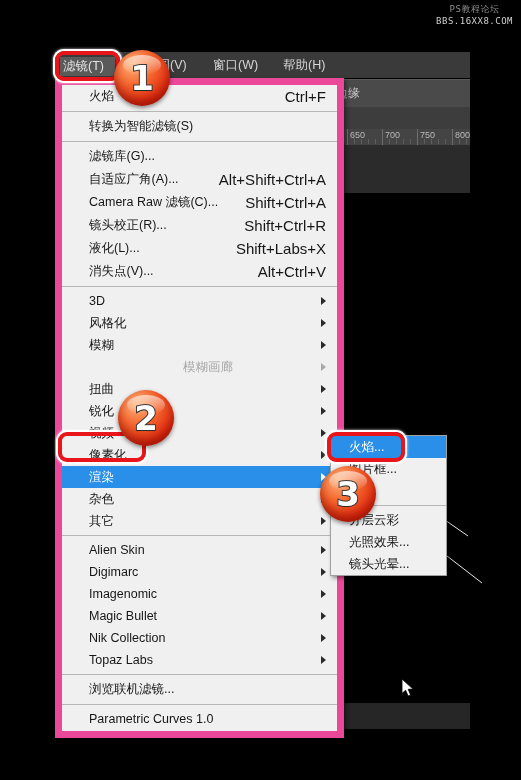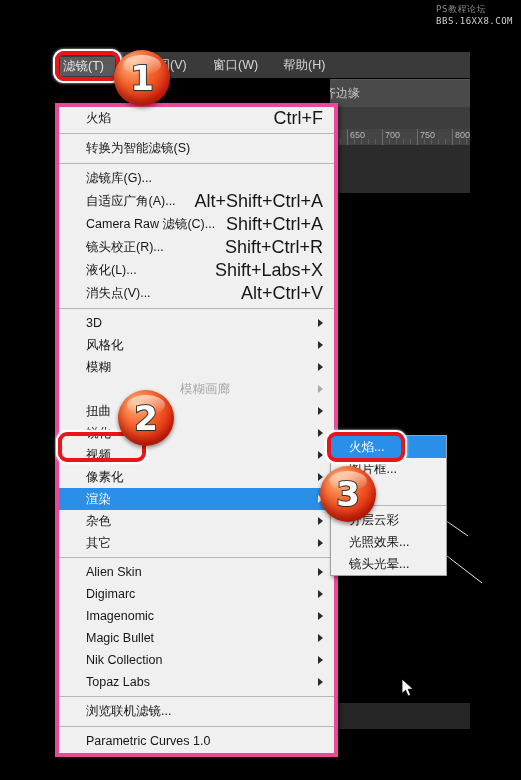--- a/index.html
+++ b/index.html
@@ -8,21 +8,21 @@
     background:#000;
     font-family:"Liberation Sans","DejaVu Sans",sans-serif;
     overflow:hidden;
     position:relative;
   }
   #stage{position:absolute;inset:0;width:521px;height:780px;overflow:hidden;background:#000;}
 
   
   .watermark{
     position:absolute;right:8px;top:3px;
-    text-align:left;
+    text-align:center;
     font-family:"DejaVu Sans Mono","Liberation Mono",monospace;
     font-size:9px;line-height:12px;
     color:#8e8e8e;
     letter-spacing:.5px;
     white-space:nowrap;
     margin-left:11px;
   }
   .watermark .l2{color:#cfcfcf;}
 
   
@@ -70,33 +70,33 @@
   
   .path-lines{position:absolute;left:300px;top:330px;width:221px;height:400px;pointer-events:none;}
 
   
   .cursor{position:absolute;left:401px;top:678px;width:14px;height:20px;}
 
   
   .menu{
     position:absolute;left:55px;top:78px;width:275px;
     background:#f0f0f0;
-    border:4px solid #ec4899;
+    border:7px solid #ec4899;
     box-shadow:2px 2px 4px rgba(0,0,0,.45);
-    font-size:12.5px;color:#161616;margin-top:25px;
+    font-size:12.5px;color:#161616;
   }
   .menu .row{
     position:relative;height:22px;line-height:22px;
     padding-left:27px;padding-right:10px;
     white-space:nowrap;
   }
   .menu .row.tall{height:23px;line-height:23px;}
   .menu .row .sc{
     position:absolute;right:11px;top:0;line-height:inherit;color:#161616;
-    font-size:18px;
+    font-size:15px;
   }
   .menu .row .arrow{
     position:absolute;right:11px;top:50%;margin-top:-4px;
     width:0;height:0;border-left:5px solid #2a2a2a;
     border-top:4px solid transparent;border-bottom:4px solid transparent;
   }
   .menu .row.disabled{color:#a8a8a8;text-align:center;}
   .menu .row.disabled .arrow{border-left-color:#a8a8a8;}
   .menu .row.hl{
     background:#2a8fe8;color:#fff;

